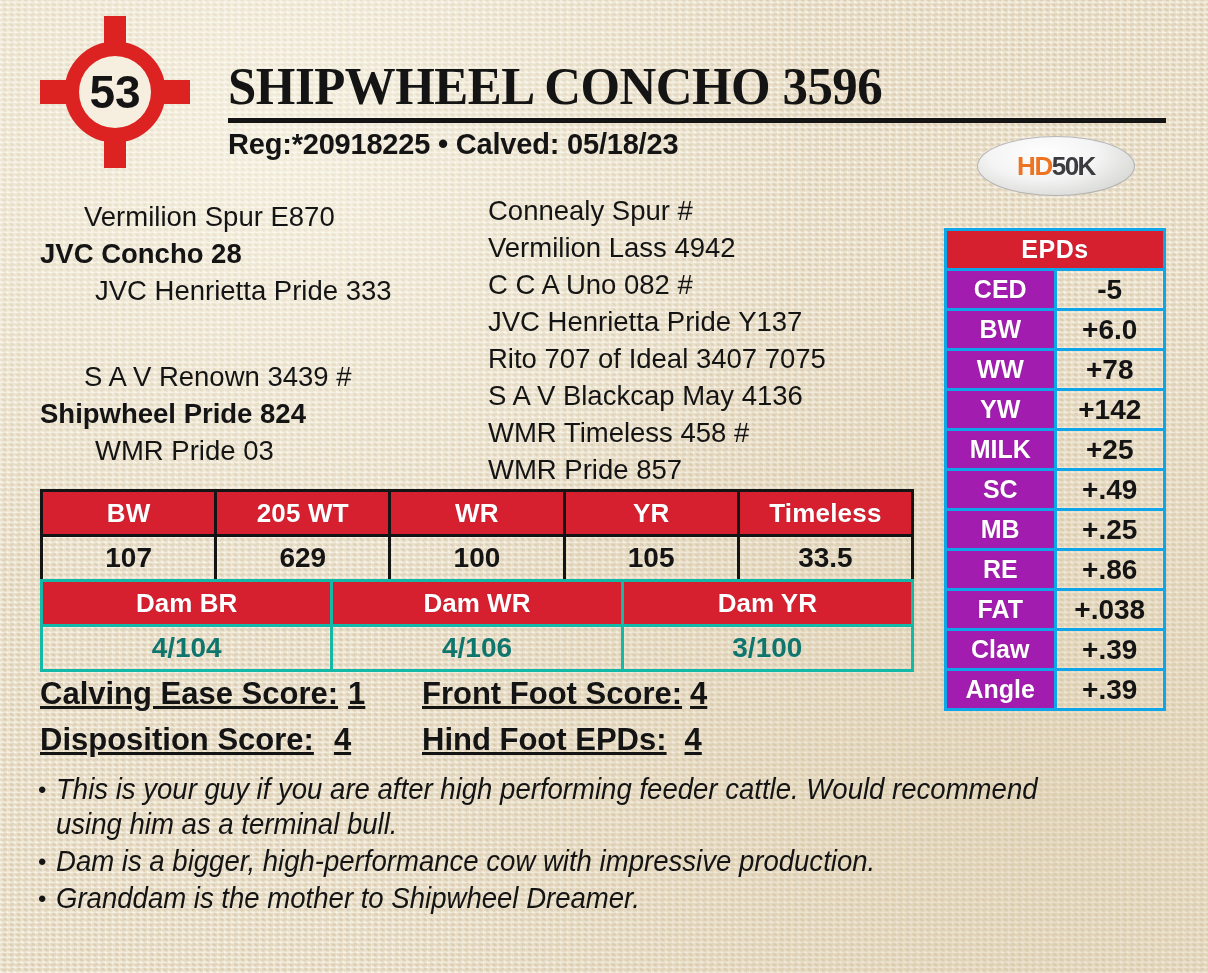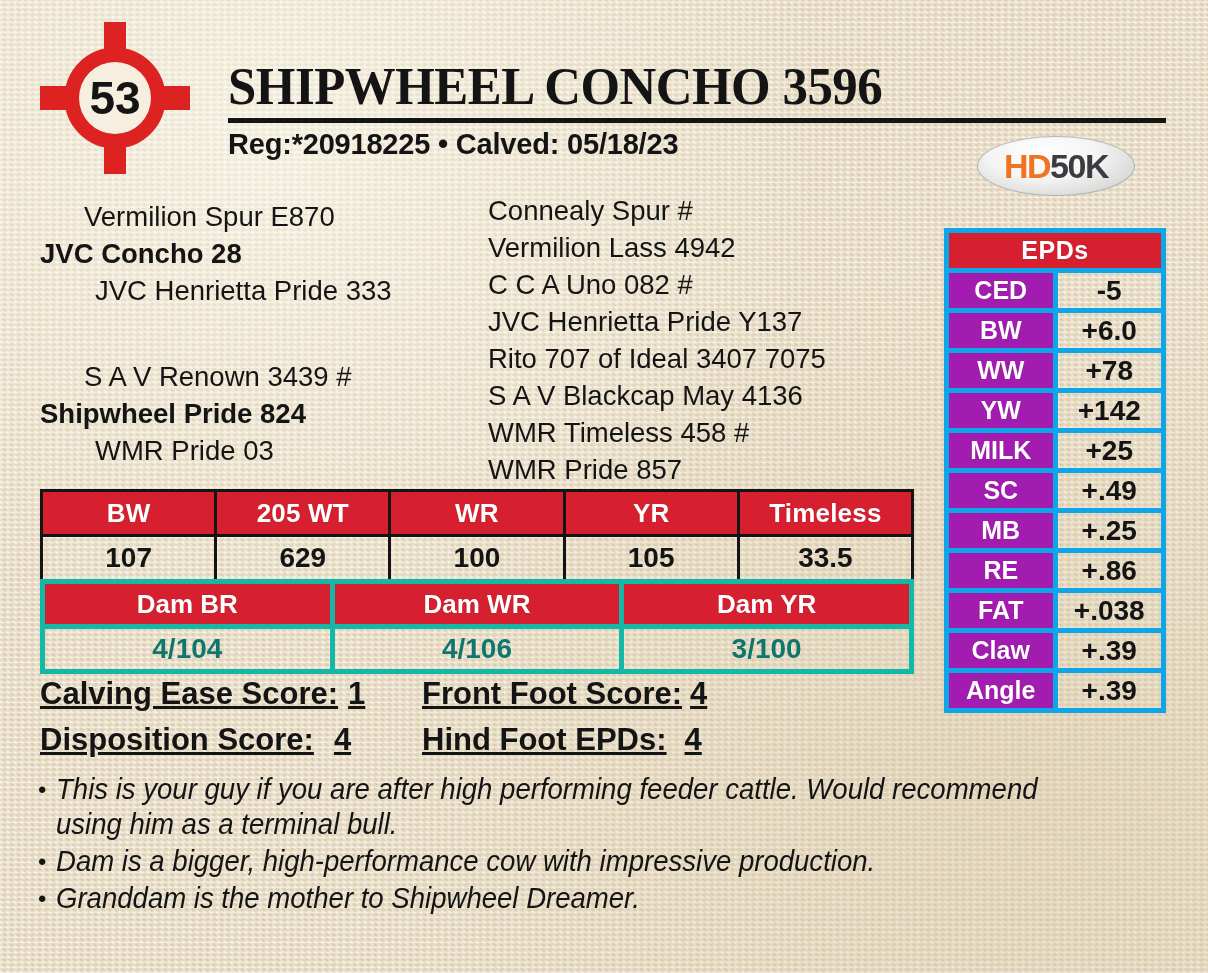--- a/index.html
+++ b/index.html
@@ -29,21 +29,21 @@
     inset: 0;
     background:
       radial-gradient(ellipse at 22% 14%, rgba(255,255,245,0.55), rgba(255,255,245,0) 42%),
       radial-gradient(ellipse at 86% 82%, rgba(214,196,160,0.40), rgba(214,196,160,0) 48%);
     pointer-events: none;
   }
 
   
   .brand-logo {
     position: absolute;
-    left: 40px; top: 22px;
+    left: 40px; top: 16px;
     width: 150px; height: 152px;
   }
   .brand-logo svg { display:block; width:100%; height:100%; }
 
   .title-block { position: absolute; left: 228px; top: 60px; width: 940px; }
   .bull-name {
     font-family: "Liberation Serif", serif;
     font-weight: bold;
     font-size: 53px;
     letter-spacing: -0.5px;
@@ -70,21 +70,21 @@
   
   .hd50k {
     position: absolute;
     left: 977px; top: 136px;
     width: 158px; height: 60px;
     border-radius: 50%;
     background: radial-gradient(ellipse at 42% 30%, #ffffff 0%, #f4f4f4 42%, #d8d8d6 78%, #c2c2c0 100%);
     box-shadow: 0 0 0 1px rgba(170,170,170,0.85) inset;
     display: flex; align-items: center; justify-content: center;
   }
-  .hd50k-text { font-weight: bold; font-size: 34px; letter-spacing: -1.5px; line-height: 1; }
+  .hd50k-text { font-weight: bold; font-size: 26px; letter-spacing: -1.5px; line-height: 1; }
   .hd50k-hd { color: #ef7422; }
   .hd50k-50k { color: #3c3c40; }
 
   
   .ped { position: absolute; color: #141414; }
   .ped-line { font-size: 27.5px; line-height: 37px; white-space: nowrap; }
   .ped-line.b { font-weight: bold; }
 
   .ped-sire-left  { left: 40px;  top: 198px; }
   .ped-sire-right { left: 488px; top: 192px; }
@@ -125,21 +125,21 @@
   }
 
   .dam-table {
     position: absolute;
     left: 40px; top: 579px;
     width: 874px;
     border-collapse: collapse;
     table-layout: fixed;
   }
   .dam-table td {
-    border: 5px solid #14b8a6;
+    border: 3px solid #14b8a6;
     height: 45px;
     text-align: center;
     vertical-align: middle;
   }
   .dam-table .hdr {
     background: #d62030;
     color: #ffffff;
     font-weight: bold;
     font-size: 26px;
     text-shadow: 0 0 1px rgba(0,0,0,0.25);
@@ -148,21 +148,21 @@
 
   
   .epd-table {
     position: absolute;
     left: 944px; top: 228px;
     width: 222px;
     border-collapse: collapse;
     table-layout: fixed;
   }
   .epd-table td {
-    border: 5px solid #0ea5e9;
+    border: 3px solid #0ea5e9;
     height: 40px;
     text-align: center;
     vertical-align: middle;
   }
   .epd-title {
     background: #d62030;
     color: #ffffff;
     font-weight: bold;
     font-size: 25px;
     letter-spacing: 0.5px;

